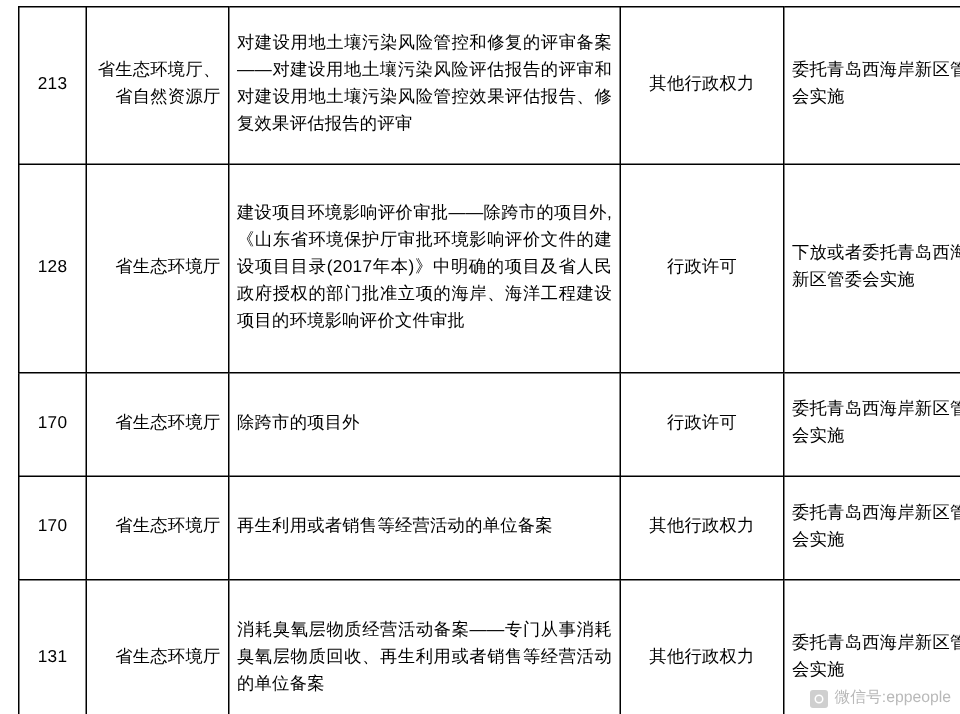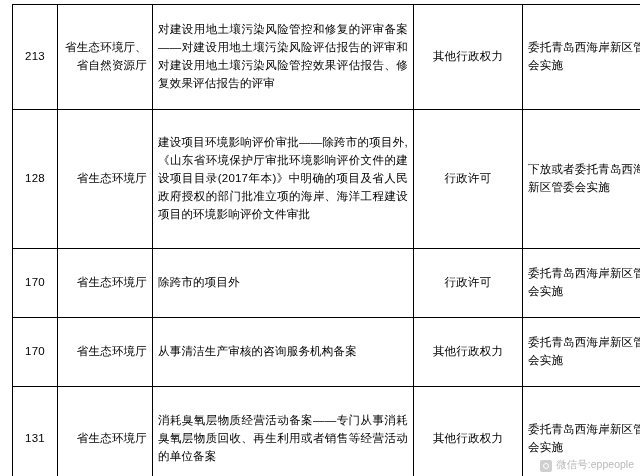--- a/index.html
+++ b/index.html
@@ -134,21 +134,21 @@
           <span class="item-text">除跨市的项目外</span>
         </td>
         <td class="col-type">行政许可</td>
         <td class="col-action">委托青岛西海岸新区管委会实施</td>
       </tr>
 
       <tr class="row-mid">
         <td class="col-no">170</td>
         <td class="col-dept">省生态环境厅</td>
         <td class="col-item">
-          <span class="item-text">从事清洁生产审核的咨询服务机构备案</span>
+          <span class="item-text">再生利用或者销售等经营活动的单位备案</span>
         </td>
         <td class="col-type">其他行政权力</td>
         <td class="col-action">委托青岛西海岸新区管委会实施</td>
       </tr>
 
       <tr class="row-tall">
         <td class="col-no">131</td>
         <td class="col-dept">省生态环境厅</td>
         <td class="col-item">
           <span class="item-text">消耗臭氧层物质经营活动备案——专门从事消耗臭氧层物质回收、再生利用或者销售等经营活动的单位备案</span>

